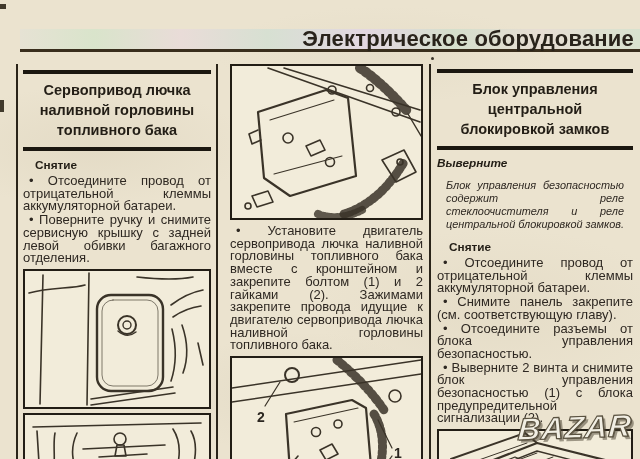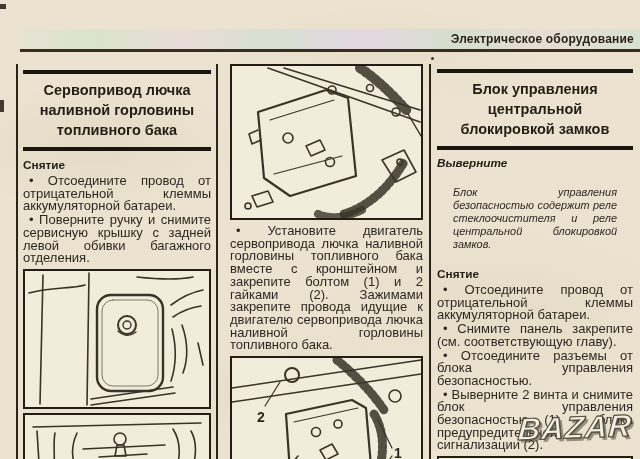--- a/index.html
+++ b/index.html
@@ -15,35 +15,35 @@
     color:#2c2620;
   }
   
   #header-band {
     position:absolute; left:20px; top:29px; width:620px; height:23px;
     background:linear-gradient(90deg,#e6e2d4 0%,#d9e4cb 12%,#e9dcd8 26%,#d7e0d2 40%,#e3d7e1 56%,#d5dfcc 70%,#e7ddd3 84%,#d8e2cf 100%);
     border-bottom:3px solid #392e1d;
     display:flex; align-items:center; justify-content:flex-end;
     box-sizing:border-box; padding-right:6px;
   }
-  #header-band .title { font-size:12px; font-weight:700; color:#29231b; letter-spacing:.2px;text-align:right; }
+  #header-band .title { font-size:22px; font-weight:700; color:#29231b; letter-spacing:.2px;text-align:right; }
   .vline { position:absolute; top:64px; bottom:0; width:2px; background:#2a2419; }
   .tick { position:absolute; background:#413a2c; }
   .col { position:absolute; top:64px; }
   #col-left  { left:23px;  width:188px; }
   #col-mid   { left:230px; width:193px; }
   #col-right { left:437px; width:196px; }
   .col-heading {
     border-top:4px solid #1b1710; border-bottom:4px solid #1b1710;
     text-align:center; font-weight:700; font-size:14.5px; line-height:20px;
     padding:6px 2px 7px; color:#231e16;
   }
   #col-left .col-heading { margin-top:6px; }
   #col-right .col-heading { margin-top:5px; }
-  .section-label { font-weight:700; font-size:11.8px; margin:7px 0 3px; color:#231e16; }
+  .section-label { font-weight:700; font-size:11.8px; margin:7px 12px 3px; color:#231e16; }
   .note-label { font-weight:700; font-style:italic; font-size:11.8px; margin:6px 0 1px; color:#231e16; }
   .note-text { font-style:italic; font-size:10.9px; line-height:13px; text-align:justify; color:#2e2822; }
   .step { font-size:13px; line-height:12.7px; text-align:justify; text-indent:6px; margin:0 0 1px; color:#2e2822; }
   .figure { border:2px solid #221d15; background:#f2ecda; overflow:hidden; }
   .figure svg { display:block; }
   #fig-l1 { margin-top:4px; height:136px; }
   #fig-l2 { margin-top:4px; height:50px; }
   #fig-m1 { height:152px; }
   #fig-m2 { margin-top:4px; height:126px; }
   #fig-r1 { margin-top:4px; height:118px; }
@@ -174,21 +174,21 @@
         </g>
         <text x="25" y="64" font-family="Liberation Sans, sans-serif" font-size="14" font-weight="bold" fill="#2b2620">2</text>
         <text x="162" y="100" font-family="Liberation Sans, sans-serif" font-size="14" font-weight="bold" fill="#2b2620">1</text>
       </svg>
     </div>
   </div>
 
   <div class="col" id="col-right">
     <div class="col-heading">Блок управления центральной блокировкой замков</div>
     <div class="note-label">Выверните</div>
-    <p class="note-text" style="margin:16px;">Блок управления безопасностью содержит реле стеклоочистителя и реле центральной блокировкой замков.</p>
+    <p class="note-text" style="margin:9px;">Блок управления безопасностью содержит реле стеклоочистителя и реле центральной блокировкой замков.</p>
     <div class="section-label" style="margin-top:8px;">Снятие</div>
     <p class="step">• Отсоедините провод от отрицательной клеммы аккумуляторной батареи.</p>
     <p class="step">• Снимите панель закрепите (см. соответствующую главу).</p>
     <p class="step">• Отсоедините разъемы от блока управления безопасностью.</p>
     <p class="step">• Выверните 2 винта и снимите блок управления безопасностью (1) с блока предупредительной сигнализации (2).</p>
 
     <div class="figure" id="fig-r1">
       <svg width="192" height="118" viewBox="0 0 192 118">
         <g fill="none" stroke="#3a3328" stroke-width="1.6" stroke-linecap="round" stroke-linejoin="round">
           <path d="M16,44 L98,12 L178,32 L94,66 Z" stroke-width="2.2"></path>

